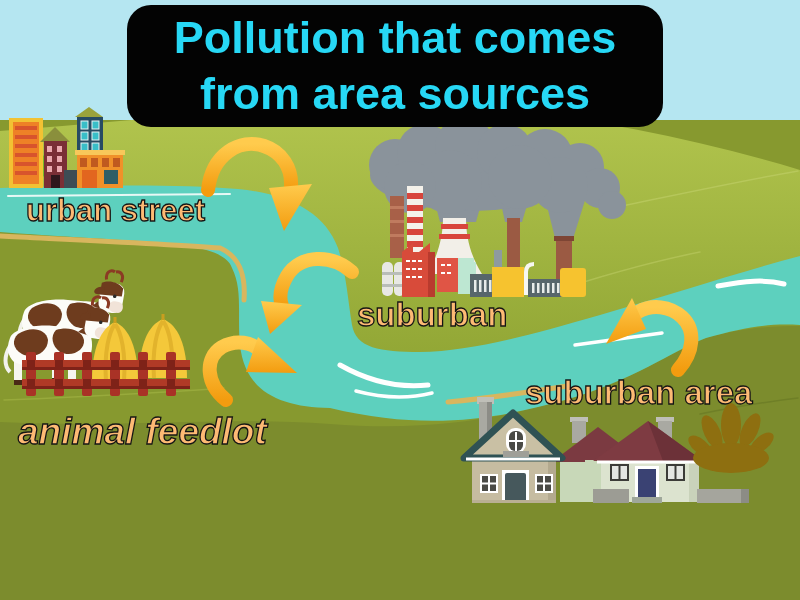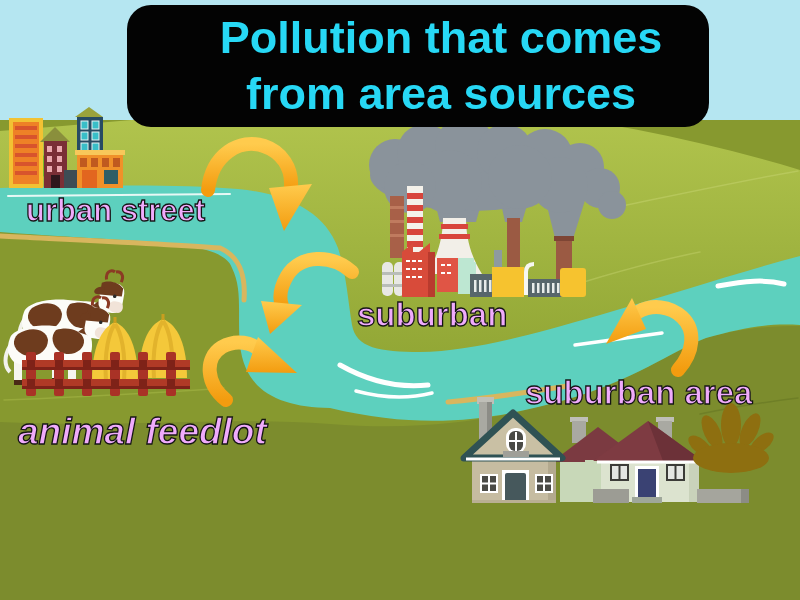--- a/index.html
+++ b/index.html
@@ -1,24 +1,24 @@
 <!DOCTYPE html>
 <html><head>
 <meta charset="utf-8">
 <style>
   html,body{margin:0;padding:0;background:#222;}
   .stage{position:relative;width:800px;height:600px;overflow:hidden;
          font-family:"Liberation Sans",sans-serif;}
   .stage svg{position:absolute;left:0;top:0;}
   .title-box{position:absolute;left:127px;top:5px;width:536px;height:122px;
     background:#030303;border-radius:24px;display:flex;flex-direction:column;
-    align-items:center;justify-content:center;padding-left:46px;}
+    align-items:center;justify-content:center;}
   .title-box div{color:#27D8F5;font-size:45px;line-height:56px;font-weight:700;
     letter-spacing:0px;white-space:nowrap;}
-  .lbl{position:absolute;color:#f0abfc;font-weight:700;
+  .lbl{position:absolute;color:#fdba74;font-weight:700;
     -webkit-text-stroke:1.3px #141414;white-space:nowrap;}
   #lbl-urban{left:26px;top:193px;font-size:31px;}
   #lbl-factory{left:357px;top:296px;font-size:33px;}
   #lbl-feedlot{left:18px;top:411px;font-size:37px;font-style:italic;}
   #lbl-suburban{left:525px;top:374px;font-size:33px;}
 </style>
 </head>
 <body>
 
 <div class="stage">

